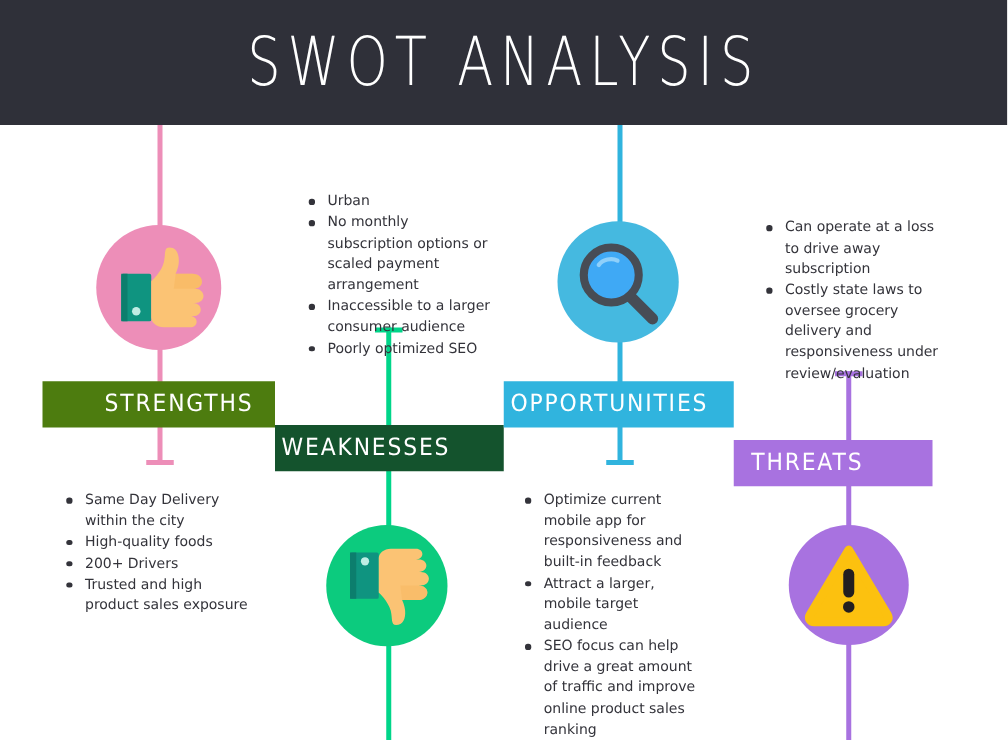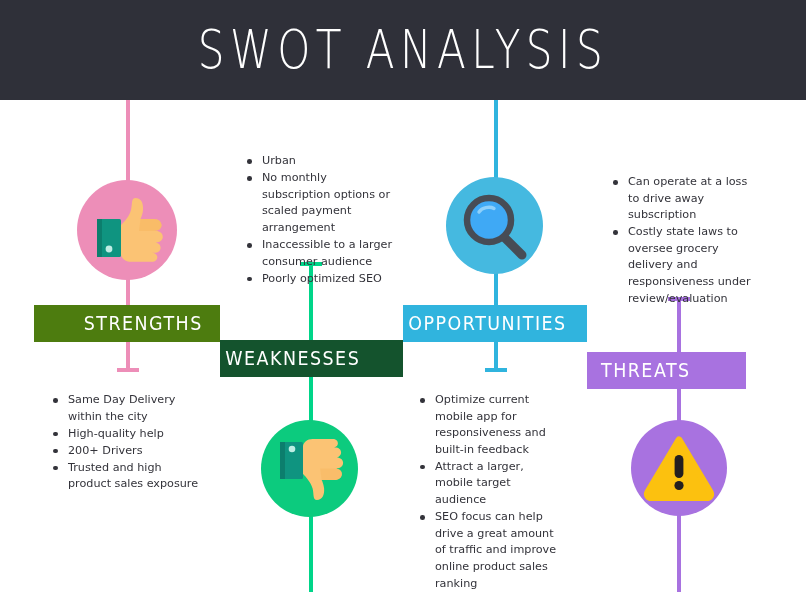--- a/index.html
+++ b/index.html
@@ -195,21 +195,21 @@
     <li>Poorly optimized SEO</li>
   </ul>
 
   <ul class="bullet-list" style="left:611px; top:174px; width:150px;">
     <li>Can operate at a loss to drive away subscription</li>
     <li>Costly state laws to oversee grocery delivery and responsiveness under review/evaluation</li>
   </ul>
 
   <ul class="bullet-list" style="left:51px; top:392px; width:155px;">
     <li>Same Day Delivery within the city</li>
-    <li>High-quality help</li>
+    <li>High-quality foods</li>
     <li>200+ Drivers</li>
     <li>Trusted and high product sales exposure</li>
   </ul>
 
   <ul class="bullet-list" style="left:418px; top:392px; width:145px;">
     <li>Optimize current mobile app for responsiveness and built-in feedback</li>
     <li>Attract a larger, mobile target audience</li>
     <li>SEO focus can help drive a great amount of traffic and improve online product sales ranking</li>
   </ul>
 

